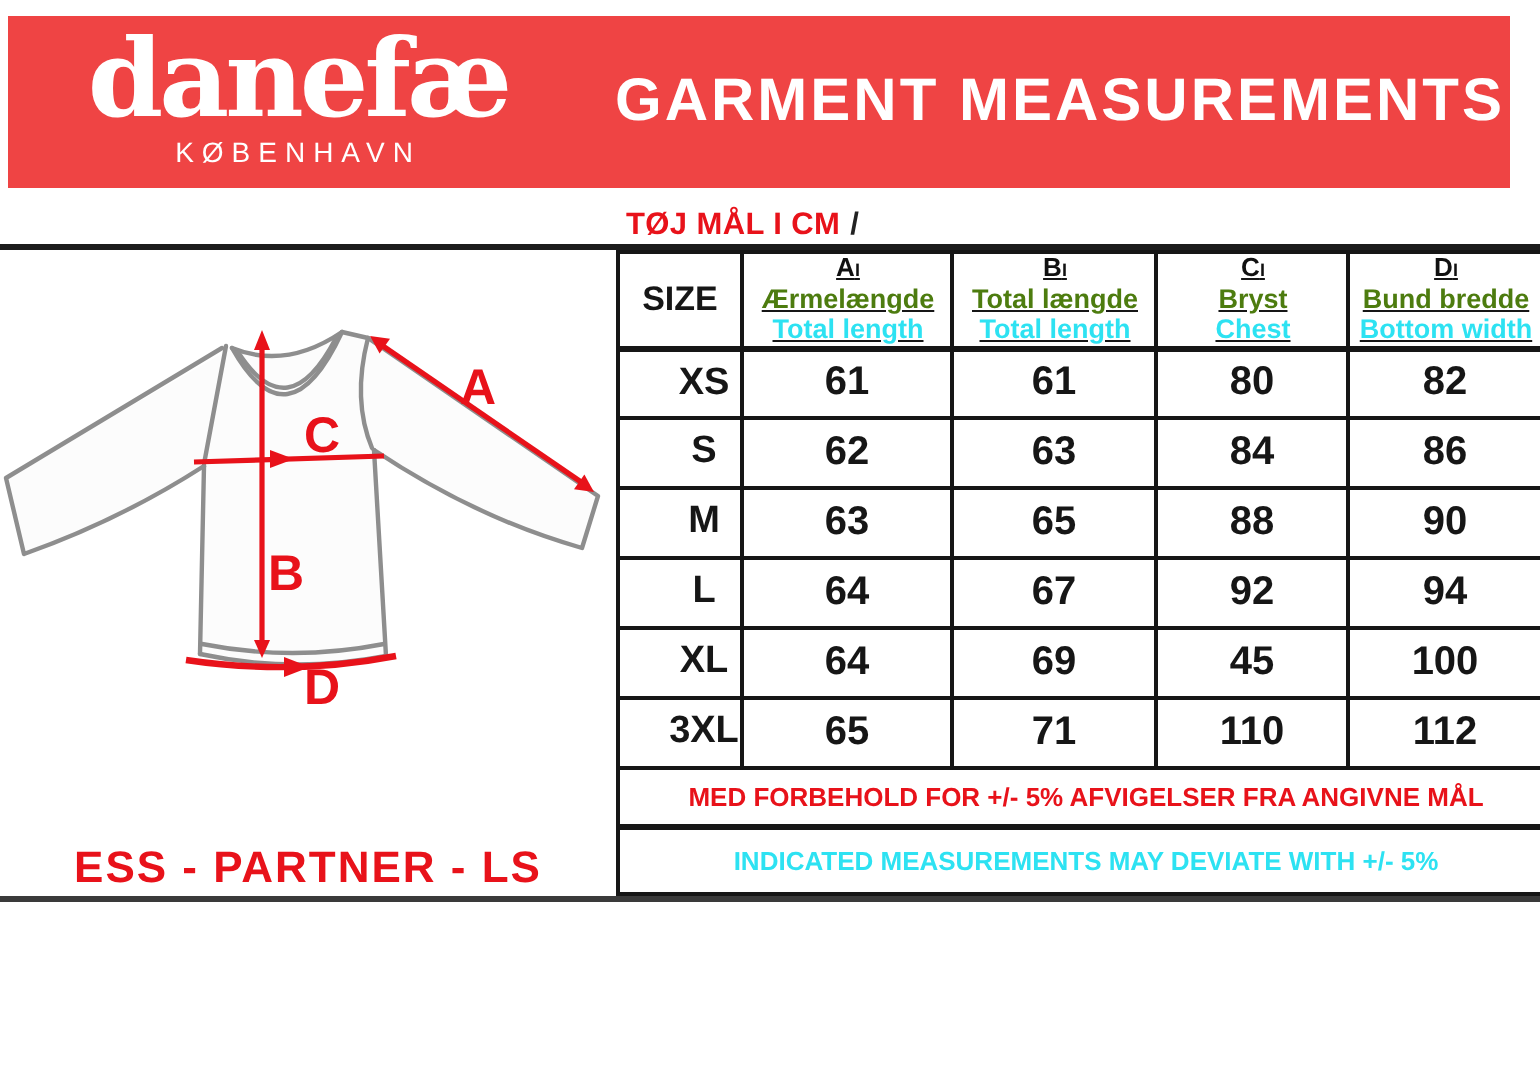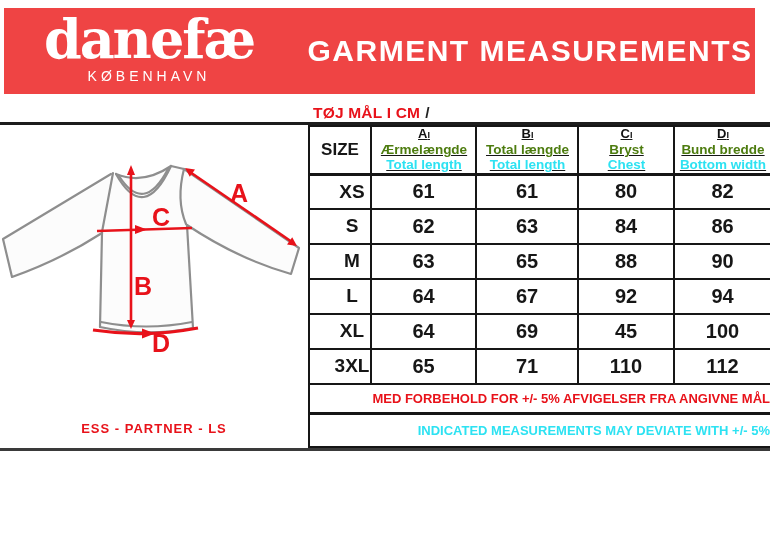--- a/index.html
+++ b/index.html
@@ -23,38 +23,38 @@
   .subtitle .en { color:#2de2f2; letter-spacing:1.2px; }
 
   
   .main-box { position:absolute; left:0; top:122px; width:770px; height:329px;
     border-top:3px solid #1d1d1d; border-bottom:3px solid #3a3a3a; }
 
   
   .diagram-pane { position:absolute; left:0; top:0; width:308px; height:323px; }
   .diagram-pane svg { position:absolute; left:0; top:0; }
   .caption { position:absolute; left:0; top:296px; width:308px; text-align:center;
-    color:#e8121a; font-weight:bold; font-size:13px; letter-spacing:1px; white-space:nowrap; }
+    color:#e8121a; font-weight:bold; font-size:22px; letter-spacing:1px; white-space:nowrap; }
 
   
   table.size-table { position:absolute; left:308px; top:0; width:462px; height:323px;
     border-collapse:collapse; table-layout:fixed; color:#161616; }
   .size-table th, .size-table td { border:2px solid #161616; text-align:center; vertical-align:middle; }
   .size-table thead tr { height:48px; }
   .size-table thead th { border-bottom:3px solid #161616; }
   .size-table tbody tr.data-row { height:31px; }
   th.size-hd { font-size:17px; font-weight:bold; letter-spacing:0; }
   .hdr-cell { text-align:left; padding-left:1px;text-decoration:underline; }
   .hdr-code { font-size:13px; font-weight:bold; color:#111; line-height:14px; }
   .hdr-sub { font-size:9px; font-weight:bold; }
   .hdr-da { font-size:13.5px; font-weight:bold; color:#4d7c0f; line-height:15px; white-space:nowrap; }
   .hdr-en { font-size:13.5px; font-weight:bold; color:#2de2f2; line-height:15px; white-space:nowrap; }
   .size-cell { font-size:19px; font-weight:bold;padding-left:24px; }
   .val-cell { font-size:20px; font-weight:bold; }
-  .note-row td { text-align:right; padding-left:6px; font-weight:bold; font-size:13px; white-space:nowrap; }
+  .note-row td { text-align:center; padding-left:6px; font-weight:bold; font-size:13px; white-space:nowrap; }
   tr.note-da { height:26px; }
   tr.note-da td { color:#e8121a; border-bottom:3px solid #161616; }
   tr.note-en { height:30px; }
   tr.note-en td { color:#2de2f2;border-radius:15px; }
 
   
   .shirt-line { fill:none; stroke:#8e8e8e; stroke-width:2.2; stroke-linecap:round; stroke-linejoin:round; }
   .shirt-fill { fill:#fcfcfc; stroke:none; }
   .red-line { fill:none; stroke:#e8121a; stroke-width:2.6; }
   .red-head { fill:#e8121a; stroke:none; }

